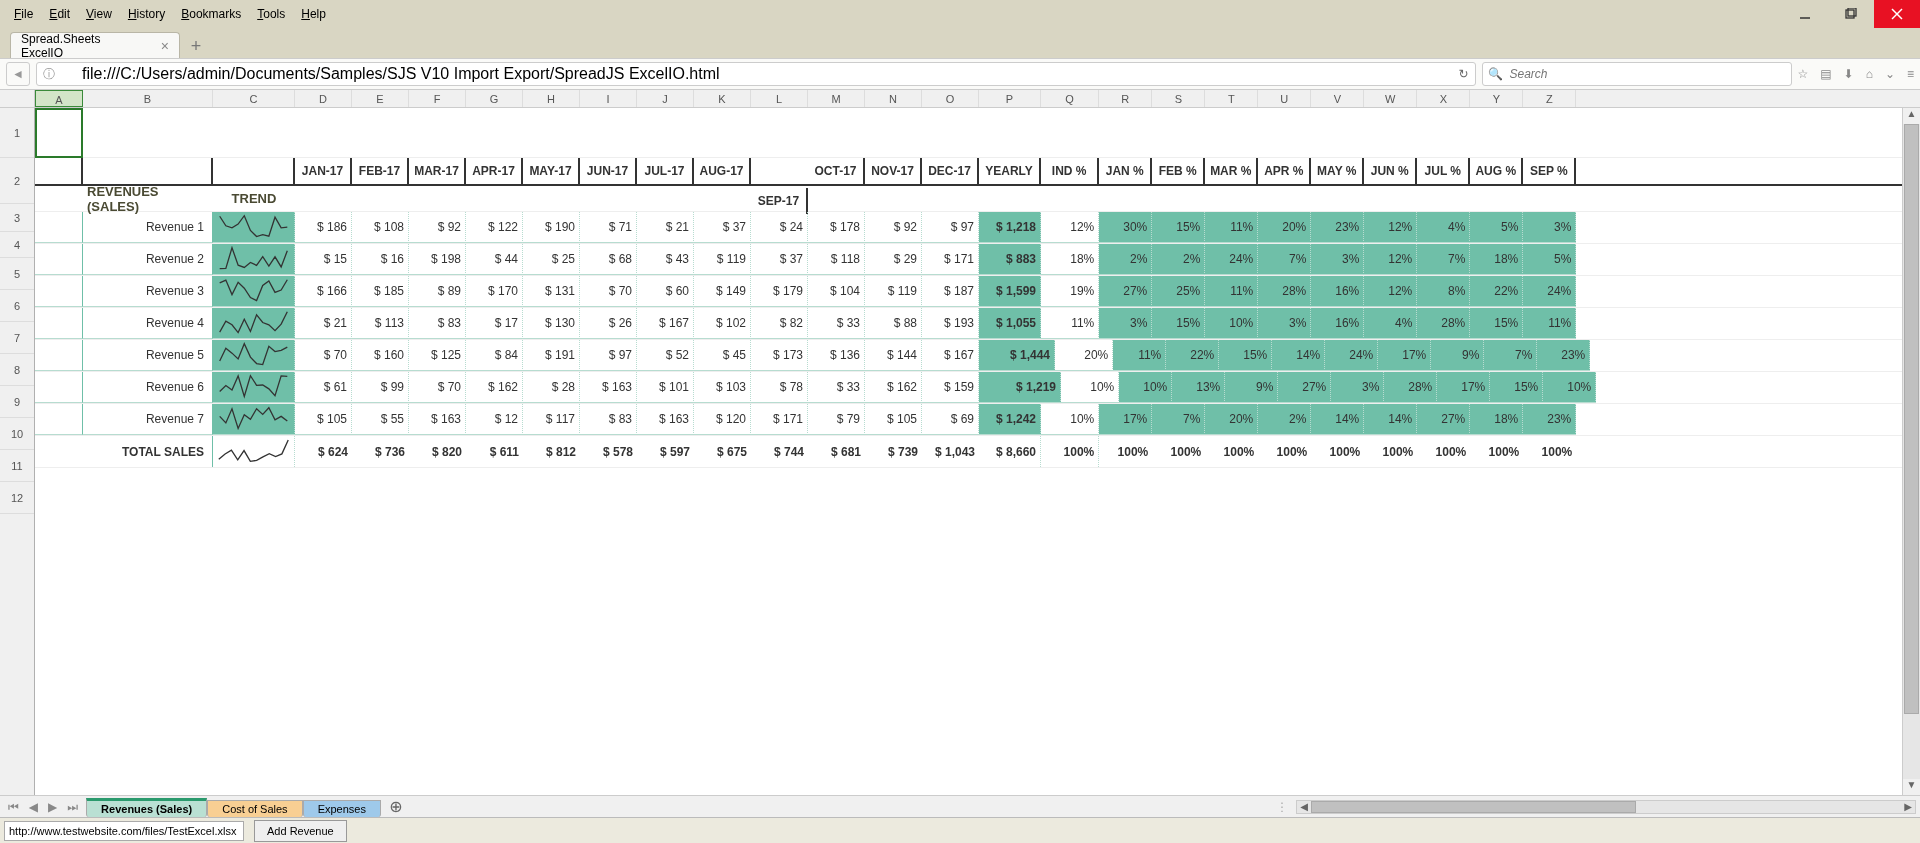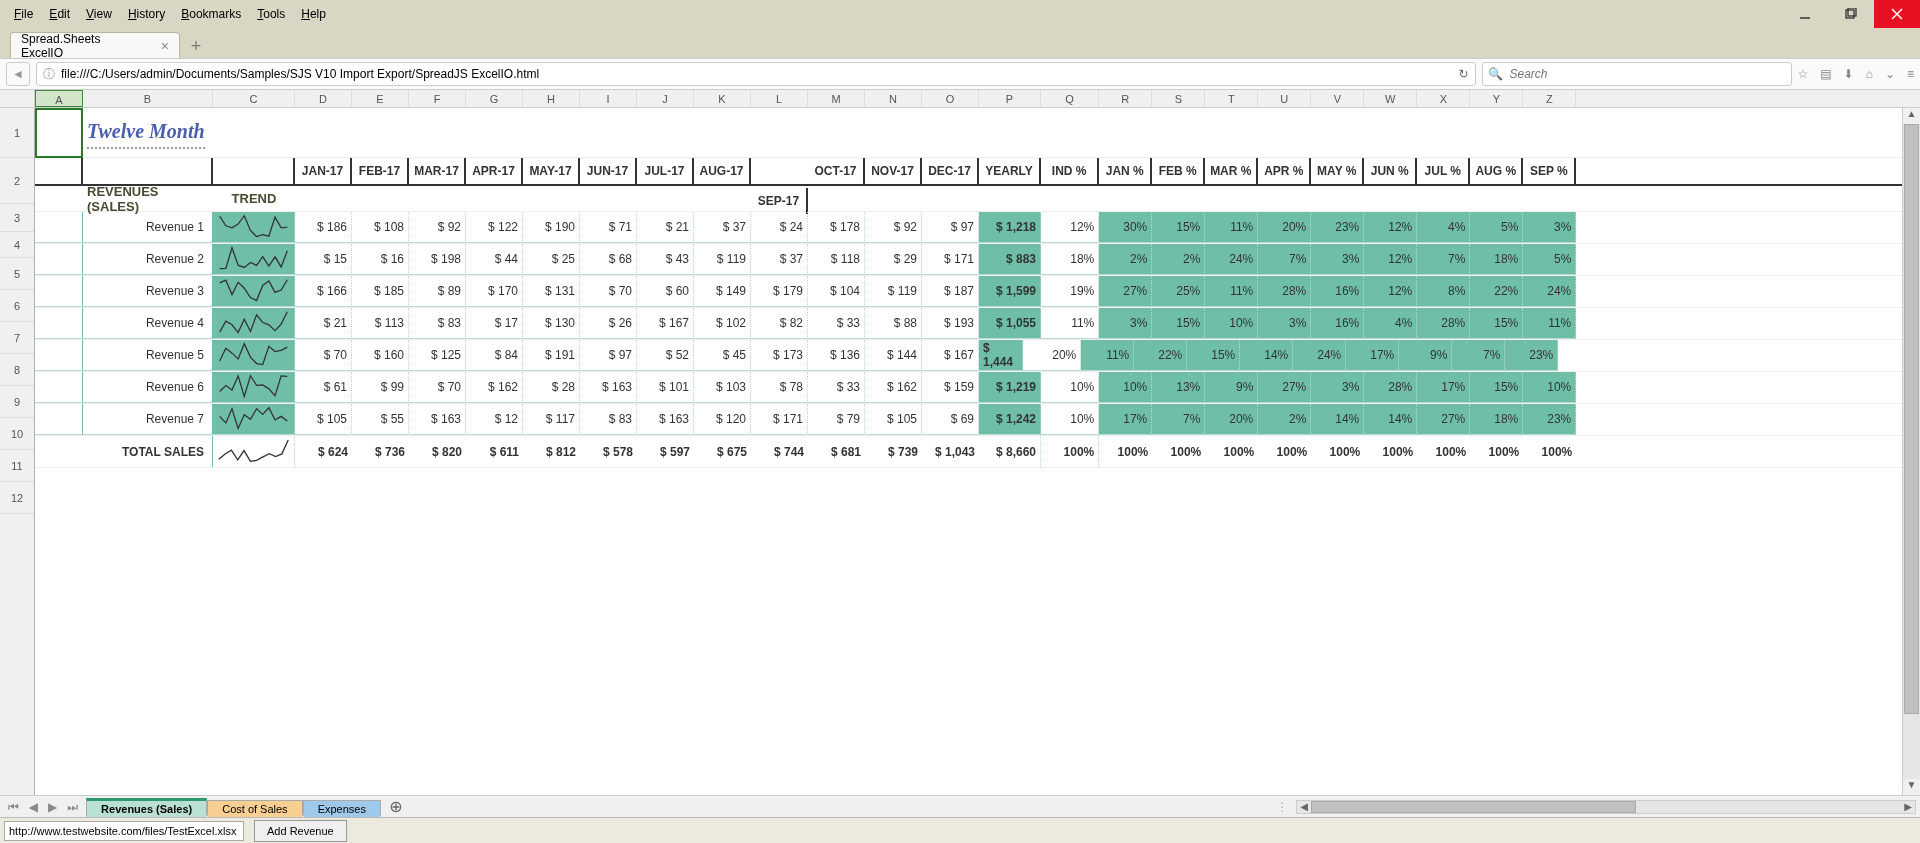--- a/index.html
+++ b/index.html
@@ -19,21 +19,21 @@
 .tabstrip { height:30px; background:#d9d6c3; display:flex; align-items:flex-end; padding-left:10px; }
 .tab { background:#f8f8f6; border:1px solid #b9b6a6; border-bottom:none; border-radius:4px 4px 0 0; height:26px; display:flex; align-items:center; padding:0 10px; gap:30px; width:170px; position:relative;}
 .tab-close { color:#888; font-size:14px; cursor:pointer; margin-left:auto;}
 .tab-newtab { width:24px; height:24px; display:flex; align-items:center; justify-content:center; font-size:18px; color:#777; margin-left:4px; cursor:pointer; }
 
 
 .urlbar { height:32px; background:#fafaf8; border-top:1px solid #ccc; border-bottom:1px solid #ccc; display:flex; align-items:center; padding:0 6px; gap:6px; }
 .navbtn { width:24px; height:24px; border:1px solid #ccc; border-radius:3px; display:flex; align-items:center; justify-content:center; color:#999; }
 .urlfield { flex:1; display:flex; align-items:center; border:1px solid #ccc; border-radius:3px; height:24px; padding:0 6px; background:#fff; gap:6px; }
 .urlfield .info { color:#999; }
-.urlfield input { border:none; flex:1; font-size:12px; outline:none; }
+.urlfield input { border:none; flex:1; font-size:16px; outline:none;margin-left:21px; }
 .reload { color:#666; cursor:pointer; }
 .searchfield { width:310px; display:flex; align-items:center; border:1px solid #ccc; border-radius:3px; height:24px; padding:0 6px; background:#fff; gap:6px; }
 .searchfield input { border:none; flex:1; font-size:12px; outline:none; font-style:italic; color:#888;}
 .iconrow { display:flex; gap:12px; align-items:center; color:#888;}
 .iconrow span { cursor:pointer; }
 
 
 .sheet-wrap { position:absolute; top:90px; left:0; right:0; bottom:26px; background:#fff; display:flex; flex-direction:column; }
 .colhdrs { height:18px; display:flex; background:#f0f0f0; border-bottom:1px solid #ccc; flex-shrink:0; }
 .rowhdr-spacer { width:35px; border-right:1px solid #ccc; background:#f0f0f0;}
@@ -217,23 +217,20 @@
         <div class="rowhdr" style="height: 32px;">8</div>
         <div class="rowhdr" style="height: 32px;">9</div>
         <div class="rowhdr" style="height: 32px;">10</div>
         <div class="rowhdr" style="height: 32px;">11</div>
         <div class="rowhdr" style="height: 32px;">12</div>
       </div>
     <div class="cells" id="cells">
       <div class="selcell"></div>
     <div class="row r1" style="height: 50px;">
           <div class="cell noborder" style="width: 48px;"></div>
-          <div class="cell noborder left" style="width: 300px;">
-            <span class="title-main">Twelve Month</span>
-          </div>
         </div>
         <div class="row r3" style="height: 28px;">
           <div class="cell " style="width: 48px;"></div>
           <div class="cell " style="width: 130px;"></div>
           <div class="cell " style="width: 82px;"></div>
           <div class="cell hdr" style="width: 57px;">JAN-17</div>
           <div class="cell hdr" style="width: 57px;">FEB-17</div>
           <div class="cell hdr" style="width: 57px;">MAR-17</div>
           <div class="cell hdr" style="width: 57px;">APR-17</div>
           <div class="cell hdr" style="width: 57px;">MAY-17</div>
@@ -402,21 +399,21 @@
           <div class="cell num" style="width: 57px;">$ 125</div>
           <div class="cell num" style="width: 57px;">$ 84</div>
           <div class="cell num" style="width: 57px;">$ 191</div>
           <div class="cell num" style="width: 57px;">$ 97</div>
           <div class="cell num" style="width: 57px;">$ 52</div>
           <div class="cell num" style="width: 57px;">$ 45</div>
           <div class="cell num" style="width: 57px;">$ 173</div>
           <div class="cell num" style="width: 57px;">$ 136</div>
           <div class="cell num" style="width: 57px;">$ 144</div>
           <div class="cell num" style="width: 57px;">$ 167</div>
-          <div class="cell yearly" style="width: 44px;">$ 1,444</div>
+          <div class="cell yearly" style="width: 76px;">$ 1,444</div>
           <div class="cell " style="width: 58.3px;">20%</div>
           <div class="cell pct" style="width: 53px;">11%</div>
           <div class="cell pct" style="width: 53px;">22%</div>
           <div class="cell pct" style="width: 53px;">15%</div>
           <div class="cell pct" style="width: 53px;">14%</div>
           <div class="cell pct" style="width: 53px;">24%</div>
           <div class="cell pct" style="width: 53px;">17%</div>
           <div class="cell pct" style="width: 53px;">9%</div>
           <div class="cell pct" style="width: 53px;">7%</div>
           <div class="cell pct" style="width: 53px;">23%</div>
@@ -434,21 +431,21 @@
           <div class="cell num" style="width: 57px;">$ 70</div>
           <div class="cell num" style="width: 57px;">$ 162</div>
           <div class="cell num" style="width: 57px;">$ 28</div>
           <div class="cell num" style="width: 57px;">$ 163</div>
           <div class="cell num" style="width: 57px;">$ 101</div>
           <div class="cell num" style="width: 57px;">$ 103</div>
           <div class="cell num" style="width: 57px;">$ 78</div>
           <div class="cell num" style="width: 57px;">$ 33</div>
           <div class="cell num" style="width: 57px;">$ 162</div>
           <div class="cell num" style="width: 57px;">$ 159</div>
-          <div class="cell yearly" style="width: 62px;">$ 1,219</div>
+          <div class="cell yearly" style="width: 82px;">$ 1,219</div>
           <div class="cell " style="width: 58.3px;">10%</div>
           <div class="cell pct" style="width: 53px;">10%</div>
           <div class="cell pct" style="width: 53px;">13%</div>
           <div class="cell pct" style="width: 53px;">9%</div>
           <div class="cell pct" style="width: 53px;">27%</div>
           <div class="cell pct" style="width: 53px;">3%</div>
           <div class="cell pct" style="width: 53px;">28%</div>
           <div class="cell pct" style="width: 53px;">17%</div>
           <div class="cell pct" style="width: 53px;">15%</div>
           <div class="cell pct" style="width: 53px;">10%</div>

